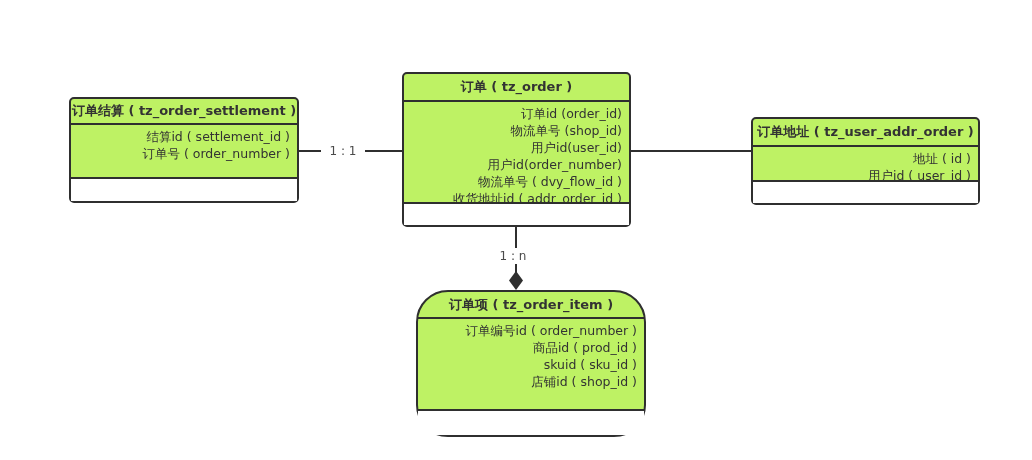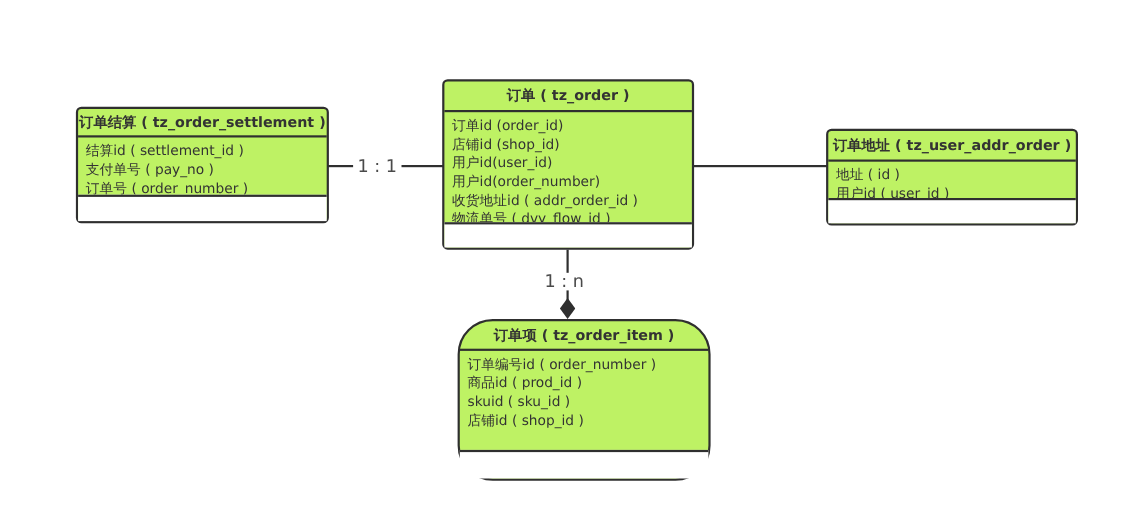--- a/index.html
+++ b/index.html
@@ -35,20 +35,21 @@
     padding: 0 4px;
     white-space: nowrap;
     overflow: hidden;
   }
   .entity-fields {
     flex: 1 1 auto;
     padding: 3px 7px 0 7px;
     font-size: 12.5px;
     line-height: 17px;
     overflow: hidden;
+    text-align: right;
   }
   .entity-fields .field-row { white-space: nowrap; }
   .entity-footer {
     flex: 0 0 auto;
     border-top: 2px solid #2f2f2f;
     background: #ffffff;
   }
 
   #box-settlement { left: 69px;  top: 97px;  width: 230px; height: 106px; }
   #box-settlement .entity-title  { height: 26px; }
@@ -78,21 +79,21 @@
     background: #2f2f2f;
   }
   #conn-settlement-order { left: 298px; top: 150px; width: 105px; }
   #conn-order-addr       { left: 630px; top: 150px; width: 122px; }
   #conn-order-item       { left: 515px; top: 227px; height: 47px; }
 
   .rel-label {
     position: absolute;
     background: #ffffff;
     color: #4a4a4a;
-    font-size: 16px;
+    font-size: 12px;
     line-height: 16px;
     text-align: center;
     white-space: nowrap;
   }
   #label-one-to-one { left: 321px; top: 143px; width: 44px; }
   #label-one-to-n   { left: 492px; top: 248px; width: 42px; }
 
   .diamond {
     position: absolute;
     left: 509px;
@@ -103,35 +104,34 @@
 </style>
 </head>
 <body>
 
 <div class="canvas">
 
   <div class="entity" id="box-settlement">
     <div class="entity-title">订单结算 ( tz_order_settlement )</div>
     <div class="entity-fields">
       <div class="field-row">结算id ( settlement_id )</div>
-      <div class="field-row">支付单号 ( pay_no )</div>
       <div class="field-row">订单号 ( order_number )</div>
     </div>
     <div class="entity-footer"></div>
   </div>
 
   <div class="entity" id="box-order">
     <div class="entity-title">订单 ( tz_order )</div>
     <div class="entity-fields">
       <div class="field-row">订单id (order_id)</div>
-      <div class="field-row">店铺id (shop_id)</div>
+      <div class="field-row">物流单号 (shop_id)</div>
       <div class="field-row">用户id(user_id)</div>
       <div class="field-row">用户id(order_number)</div>
+      <div class="field-row">物流单号 ( dvy_flow_id )</div>
       <div class="field-row">收货地址id ( addr_order_id )</div>
-      <div class="field-row">物流单号 ( dvy_flow_id )</div>
     </div>
     <div class="entity-footer"></div>
   </div>
 
   <div class="entity" id="box-addr">
     <div class="entity-title">订单地址 ( tz_user_addr_order )</div>
     <div class="entity-fields">
       <div class="field-row">地址 ( id )</div>
       <div class="field-row">用户id ( user_id )</div>
     </div>

